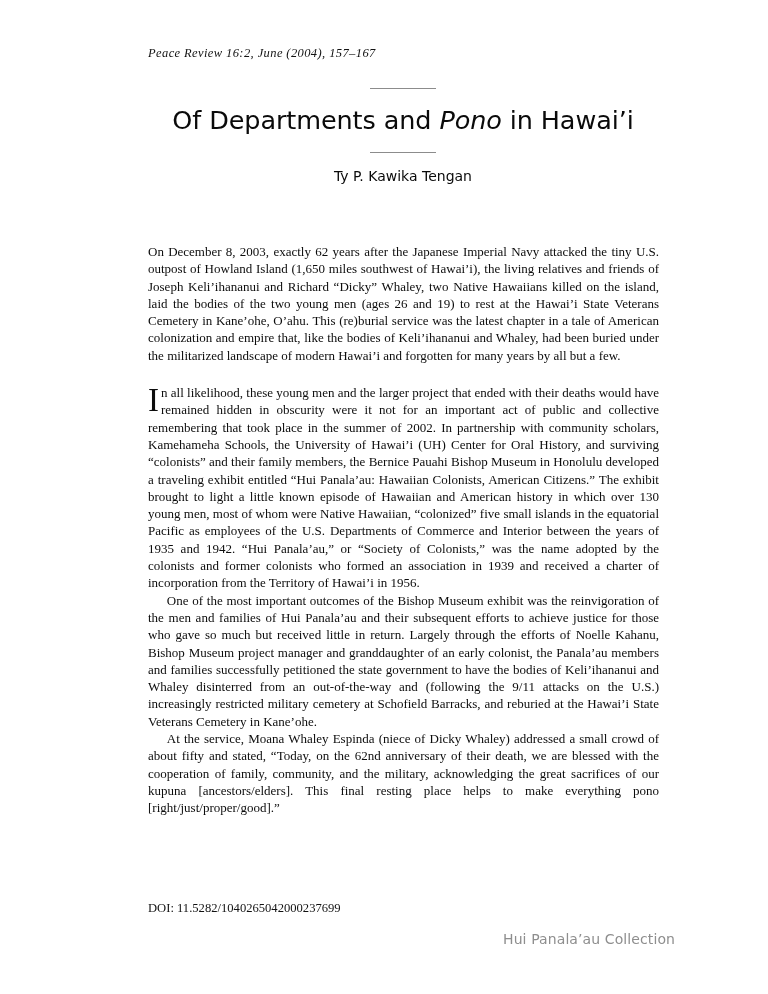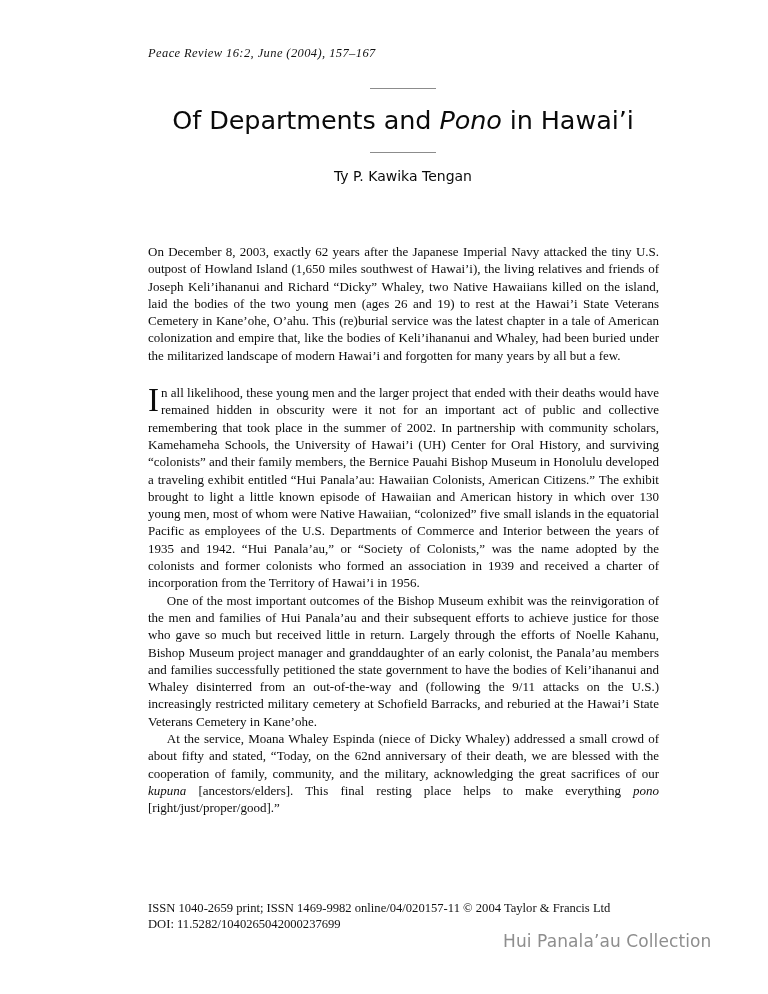--- a/index.html
+++ b/index.html
@@ -88,21 +88,21 @@
     font-size: 13px;
     line-height: 17.3px;
     text-align: justify;
     text-justify: inter-word;
     hyphens: none;
     color: #0c0c0c;
   }
   p.para + p.para { margin-top: 0; }
   p.gap-before { margin-top: 20px !important; }
   p.indent { text-indent: 1.45em; }
-  p.para .it { font-style: italic; }
+  p.para .it { }
 
   
   p.dropcap-para::first-letter {
     float: left;
     font-size: 33px;
     line-height: 30px;
     padding-top: 1px;
     padding-right: 2px;
     font-weight: 400;
     font-family: "Liberation Serif", "DejaVu Serif", serif;
@@ -121,21 +121,21 @@
     color: #111111;
     white-space: nowrap;
   }
 
   
   .watermark {
     position: absolute;
     left: 487px;
     top: 931px;
     font-family: "DejaVu Sans", "Liberation Sans", sans-serif;
-    font-size: 17px;
+    font-size: 14px;
     font-weight: 400;
     color: #8e8e8e;
     letter-spacing: 0.1px;
     white-space: nowrap;
   }
 </style>
 </head>
 <body>
 
 <div class="page">
@@ -155,19 +155,18 @@
     <p class="para">On December 8, 2003, exactly 62 years after the Japanese Imperial Navy attacked the tiny U.S. outpost of Howland Island (1,650 miles southwest of Hawai’i), the living relatives and friends of Joseph Keli’ihananui and Richard “Dicky” Whaley, two Native Hawaiians killed on the island, laid the bodies of the two young men (ages 26 and 19) to rest at the Hawai’i State Veterans Cemetery in Kane’ohe, O’ahu. This (re)burial service was the latest chapter in a tale of American colonization and empire that, like the bodies of Keli’ihananui and Whaley, had been buried under the militarized landscape of modern Hawai’i and forgotten for many years by all but a few.</p>
 
     <p class="para dropcap-para gap-before">In all likelihood, these young men and the larger project that ended with their deaths would have remained hidden in obscurity were it not for an important act of public and collective remembering that took place in the summer of 2002. In partnership with community scholars, Kamehameha Schools, the University of Hawai’i (UH) Center for Oral History, and surviving “colonists” and their family members, the Bernice Pauahi Bishop Museum in Honolulu developed a traveling exhibit entitled “Hui Panala’au: Hawaiian Colonists, American Citizens.” The exhibit brought to light a little known episode of Hawaiian and American history in which over 130 young men, most of whom were Native Hawaiian, “colonized” five small islands in the equatorial Pacific as employees of the U.S. Departments of Commerce and Interior between the years of 1935 and 1942. “Hui Panala’au,” or “Society of Colonists,” was the name adopted by the colonists and former colonists who formed an association in 1939 and received a charter of incorporation from the Territory of Hawai’i in 1956.</p>
 
     <p class="para indent">One of the most important outcomes of the Bishop Museum exhibit was the reinvigoration of the men and families of Hui Panala’au and their subsequent efforts to achieve justice for those who gave so much but received little in return. Largely through the efforts of Noelle Kahanu, Bishop Museum project manager and granddaughter of an early colonist, the Panala’au members and families successfully petitioned the state government to have the bodies of Keli’ihananui and Whaley disinterred from an out-of-the-way and (following the 9/11 attacks on the U.S.) increasingly restricted military cemetery at Schofield Barracks, and reburied at the Hawai’i State Veterans Cemetery in Kane’ohe.</p>
 
     <p class="para indent">At the service, Moana Whaley Espinda (niece of Dicky Whaley) addressed a small crowd of about fifty and stated, “Today, on the 62nd anniversary of their death, we are blessed with the cooperation of family, community, and the military, acknowledging the great sacrifices of our <span class="it">kupuna</span> [ancestors/elders]. This final resting place helps to make everything <span class="it">pono</span> [right/just/proper/good].”</p>
   </div>
 
   <div class="footer">
-    <div class="footer-line">ISSN 1040-2659 print; ISSN 1469-9982 online/04/020157-11 © 2004 Taylor &amp; Francis Ltd</div>
     <div class="footer-line">DOI: 11.5282/1040265042000237699</div>
   </div>
 
   <div class="watermark">Hui Panala’au Collection</div>
 
 </div>
 
 </body></html>

